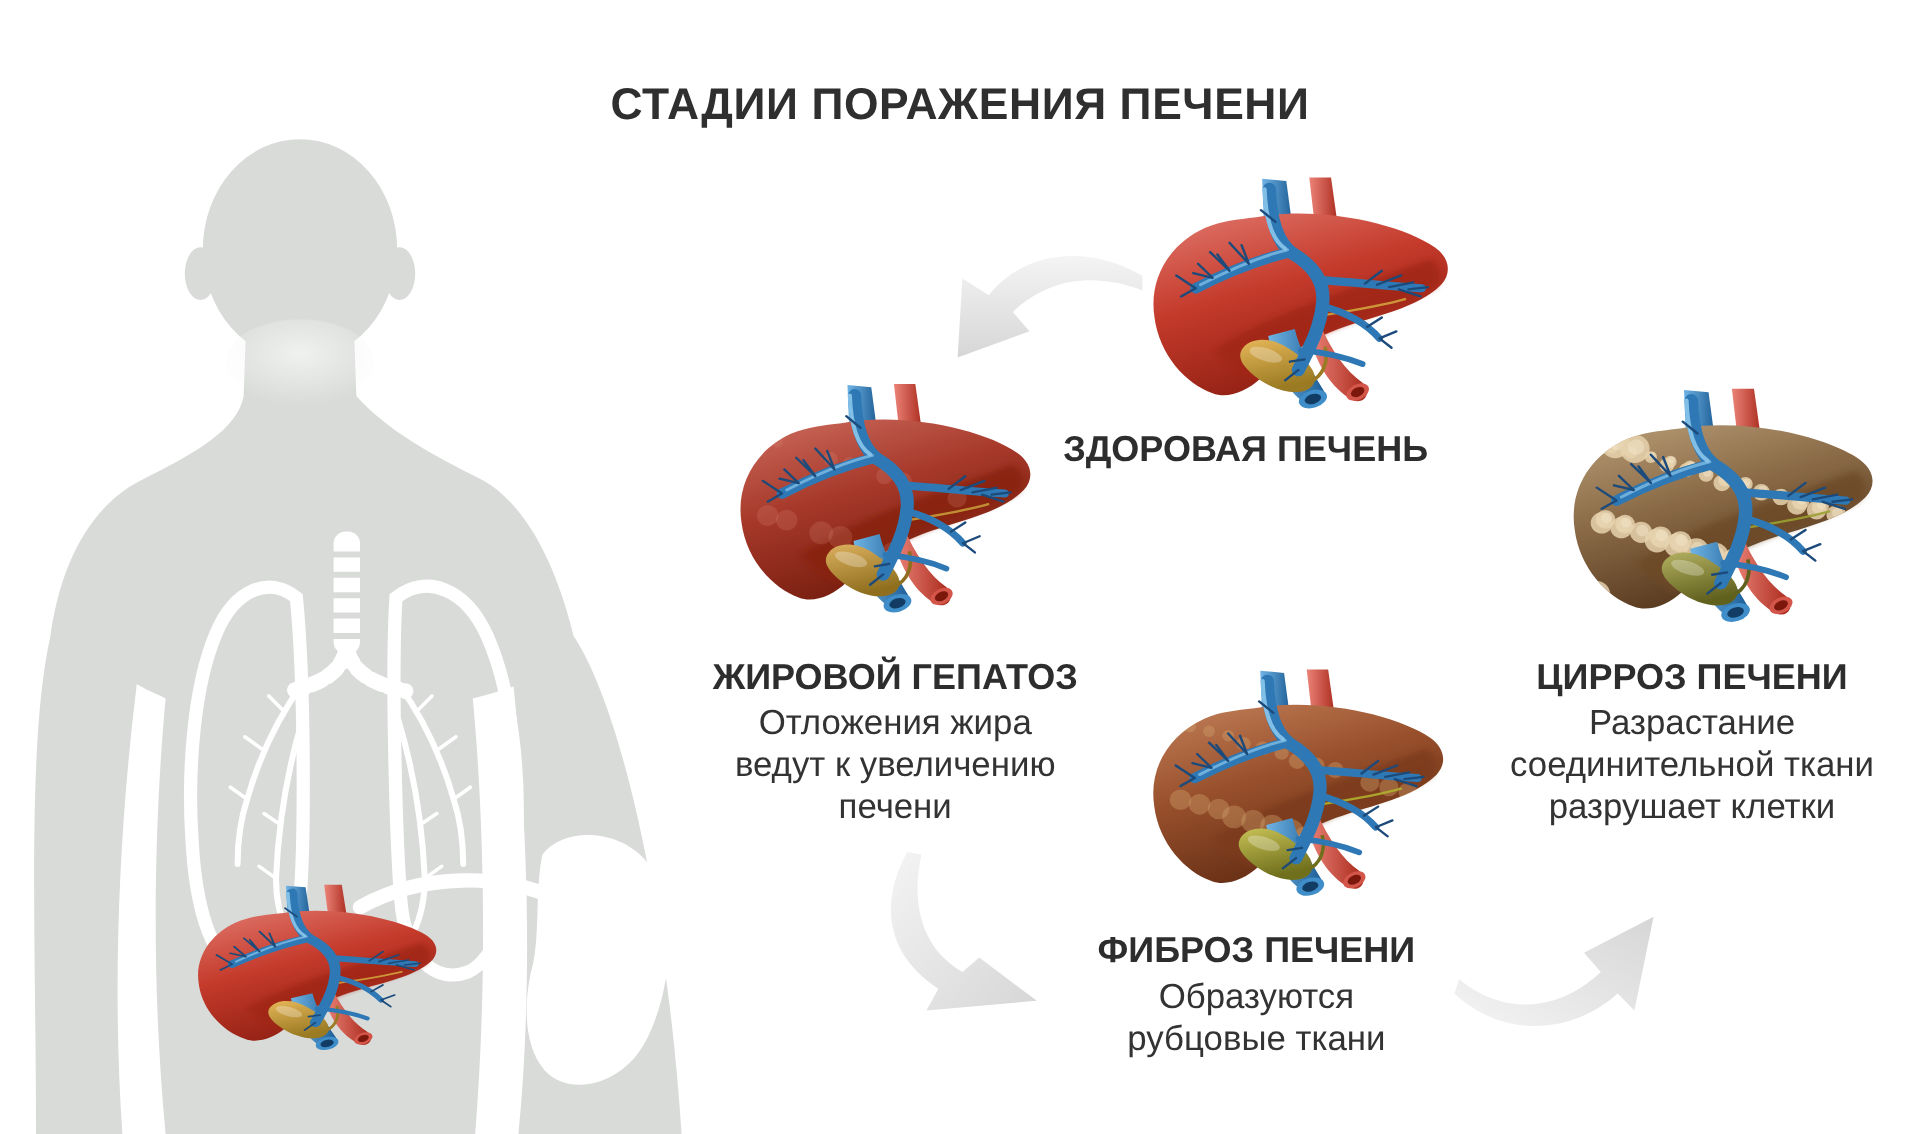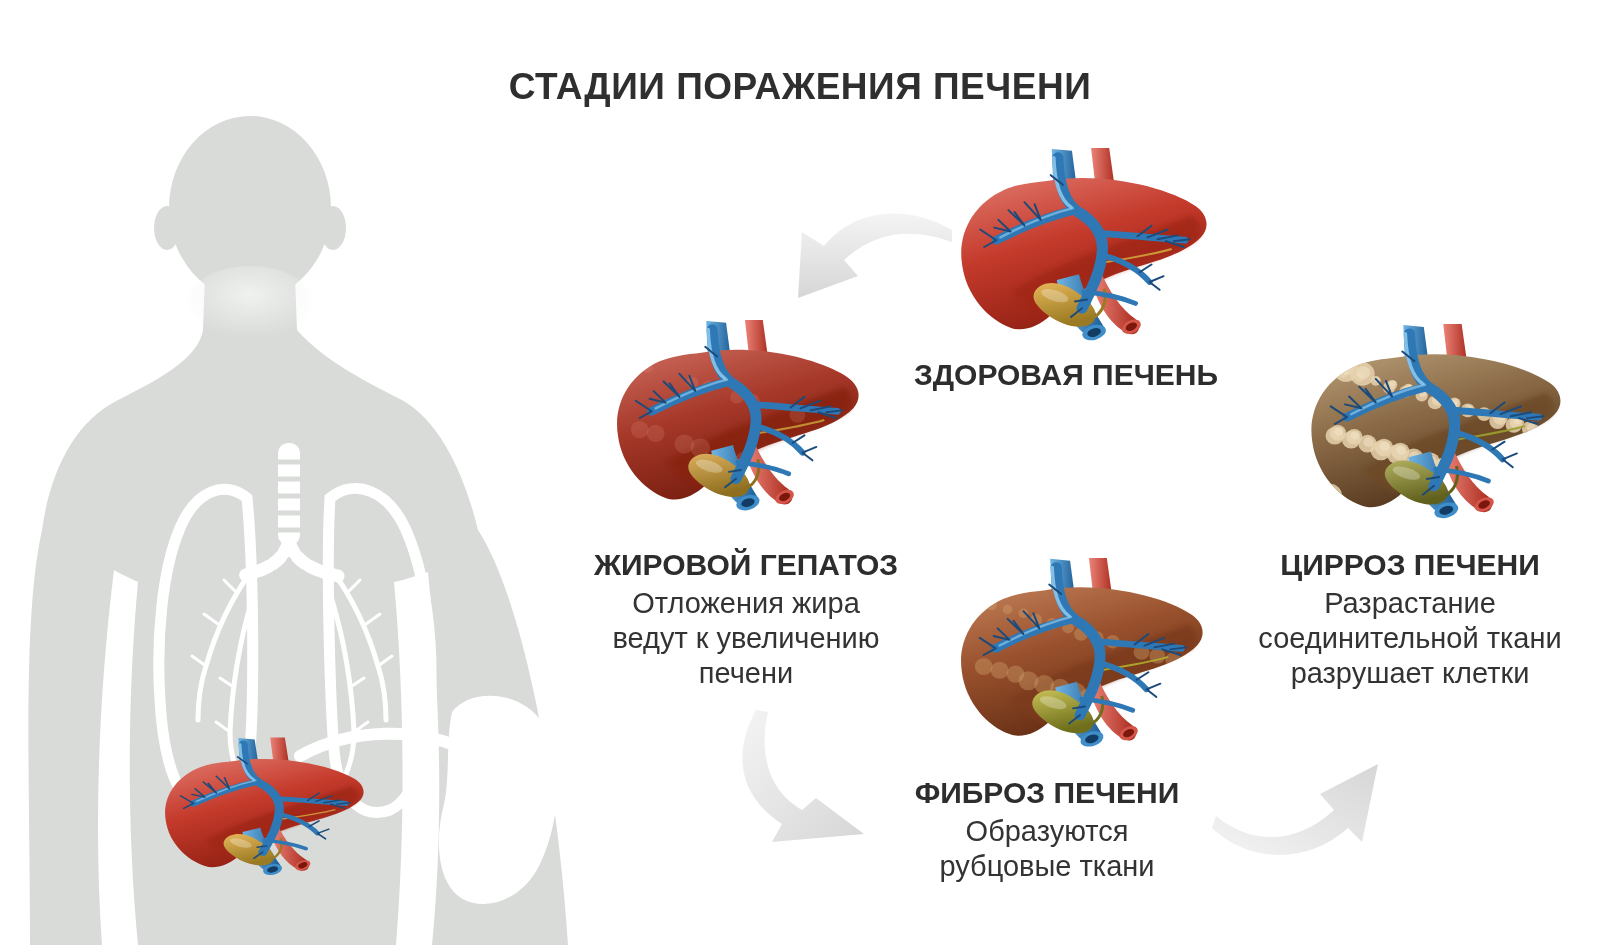--- a/index.html
+++ b/index.html
@@ -8,21 +8,21 @@
     font-family:"Liberation Sans","DejaVu Sans",sans-serif;color:#2e2e2e;
   }
   .abs{position:absolute;}
   #main-title{
     left:386px;top:52px;width:800px;text-align:center;
     font-size:37px;font-weight:800;letter-spacing:.5px;color:#2f2f2f;margin:14px;
   }
   .stage-block{text-align:center;}
   .stage-label{font-size:30px;font-weight:800;color:#2d2d2d;line-height:34px;}
   .stage-sub{font-size:29px;font-weight:400;color:#333333;line-height:35px;margin-top:4px;}
-  #block-healthy{left:858px;top:358px;width:360px;text-align:right;}
+  #block-healthy{left:858px;top:358px;width:360px;}
   #block-fatty{left:546px;top:548px;width:400px;}
   #block-fibrosis{left:847px;top:776px;width:400px;}
   #block-cirrhosis{left:1214px;top:548px;width:392px;}
   .liver-box svg{display:block;width:100%;height:100%;}
   #liver-silhouette{left:156px;top:736px;width:212px;height:146px;}
   #liver-healthy{left:950px;top:146px;width:262px;height:204px;}
   #liver-fatty{left:606px;top:318px;width:258px;height:202px;}
   #liver-fibrosis{left:950px;top:556px;width:258px;height:200px;}
   #liver-cirrhosis{left:1300px;top:322px;width:266px;height:206px;}
   #silhouette{left:0;top:100px;width:620px;height:845px;}

